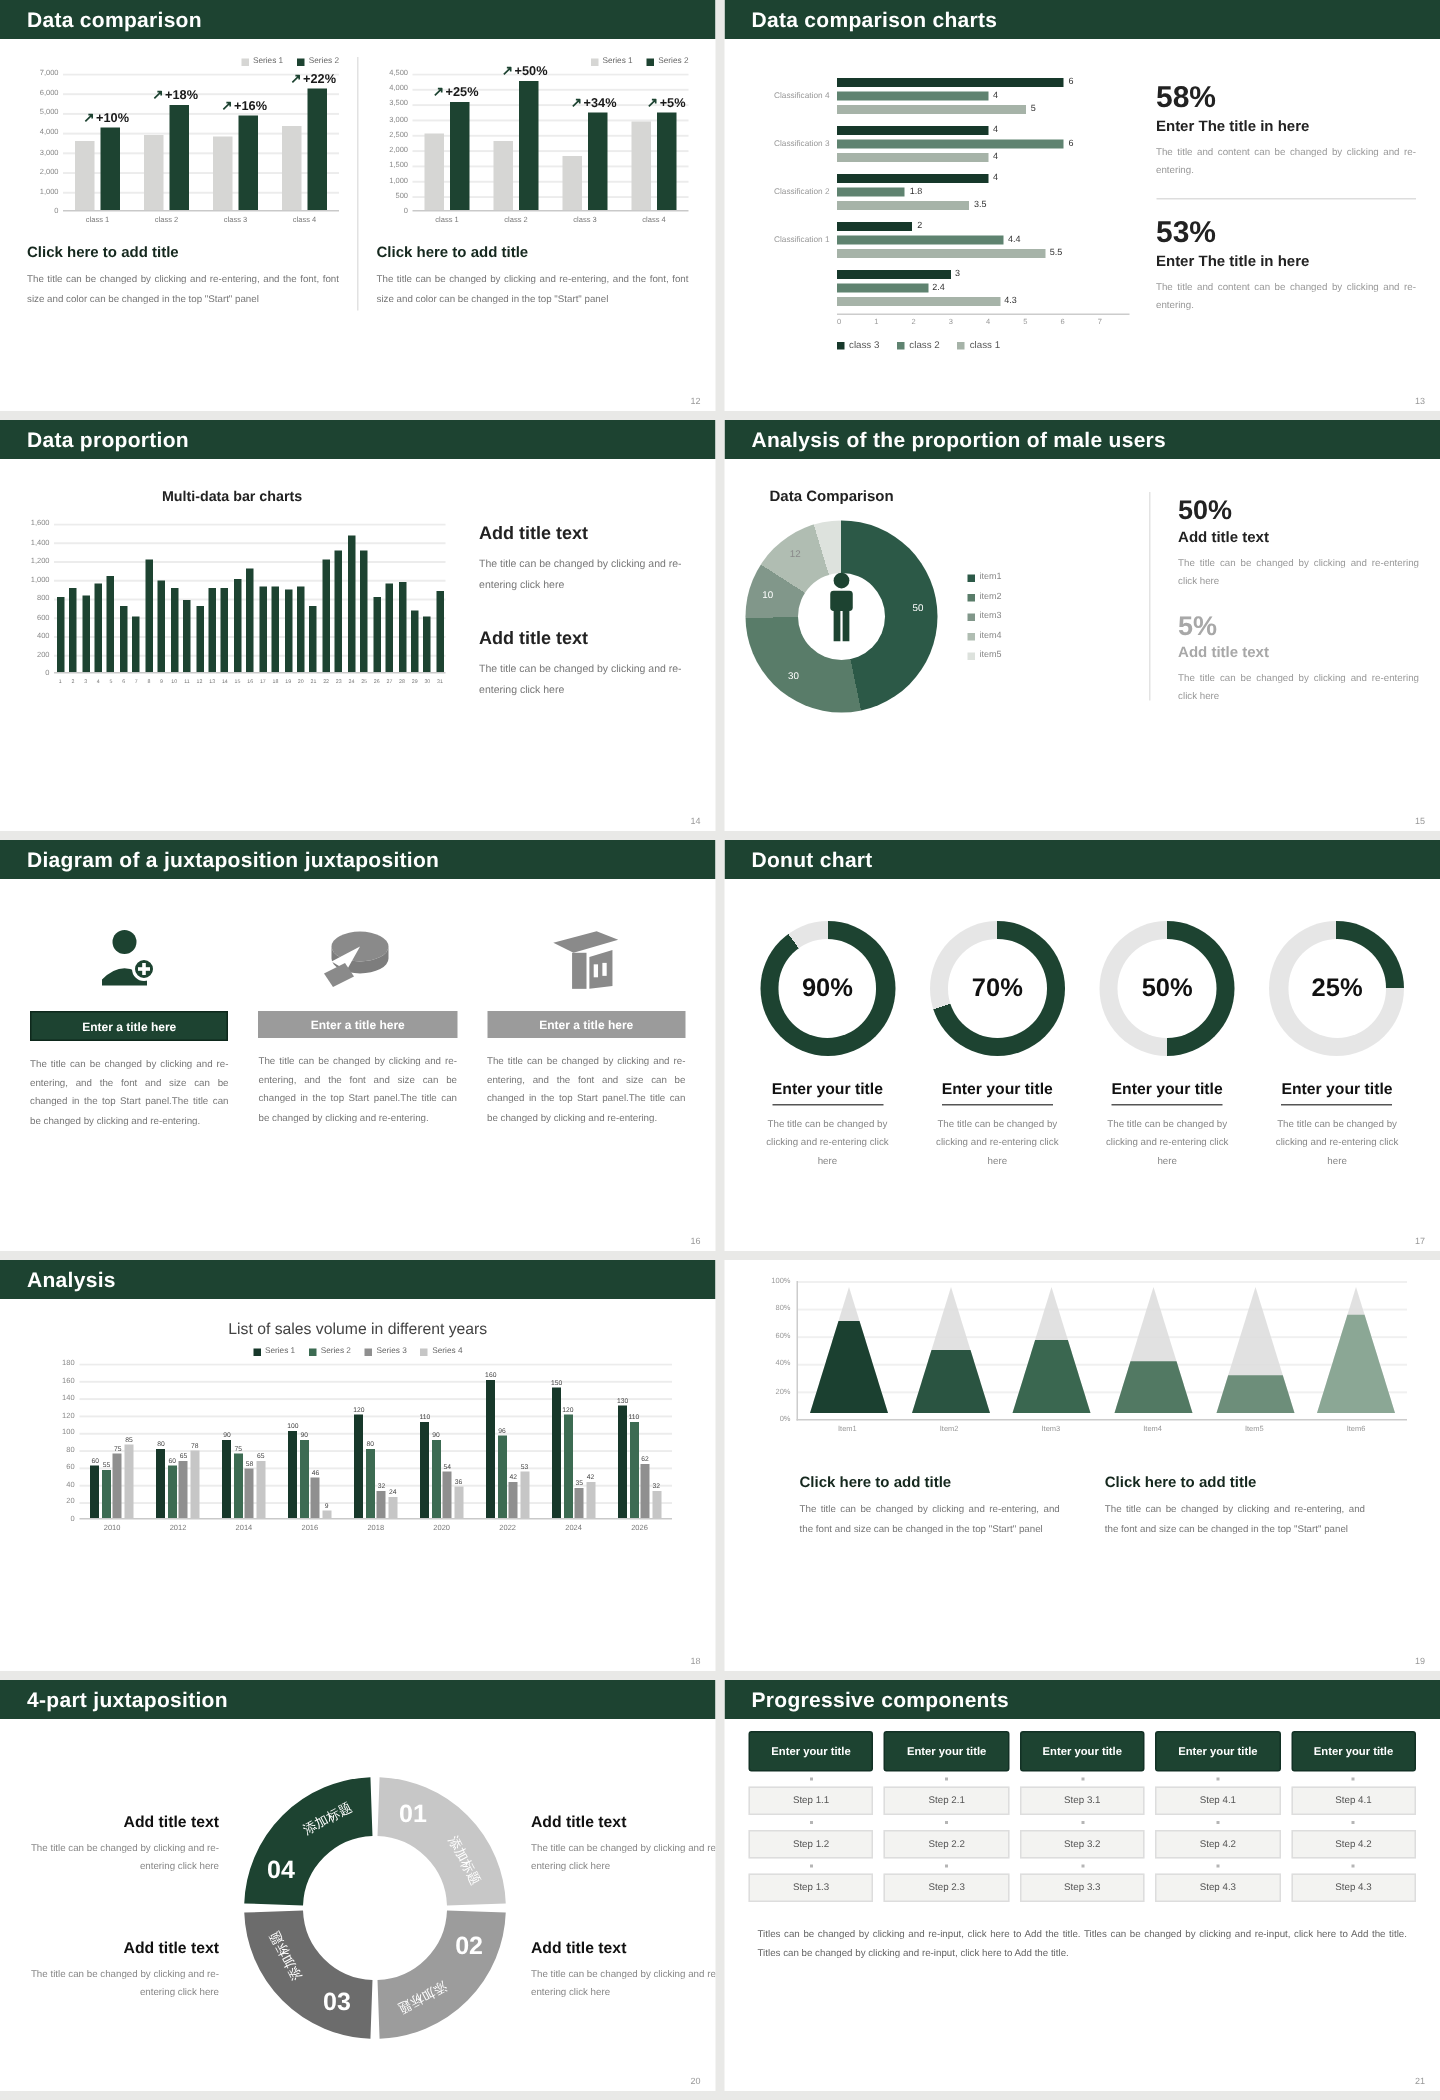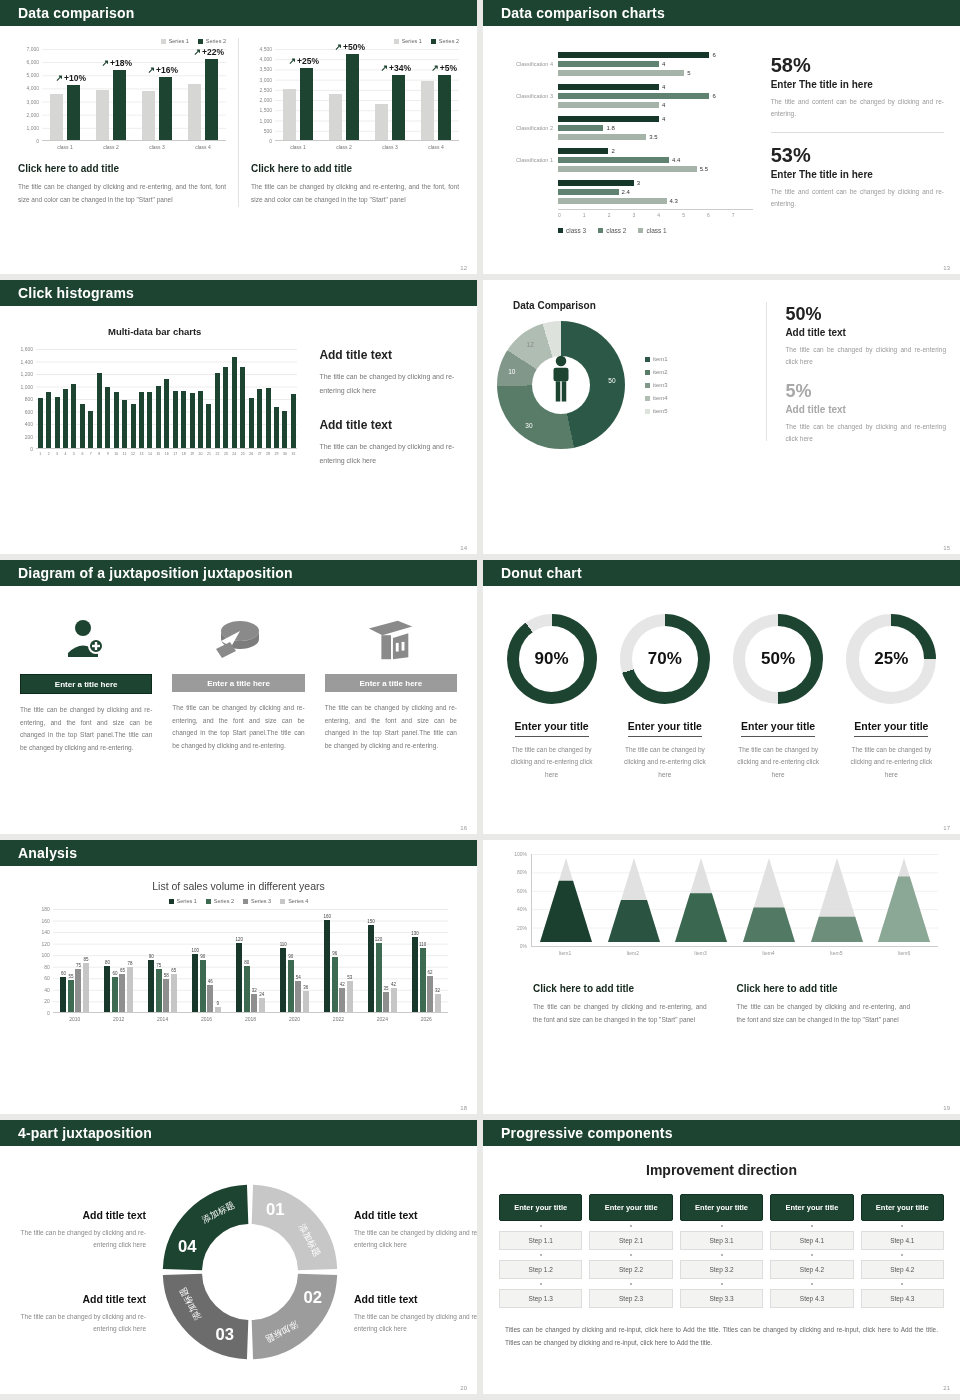--- a/index.html
+++ b/index.html
@@ -396,21 +396,21 @@
           <div class="stat-h">Enter The title in here</div>
           <div class="stat-p">The title and content can be changed by clicking and re-entering.</div>
         </div>
       </div>
     </div>
     <span class="pagenum">13</span>
   </section>
 
   <section class="slide">
     <div class="s-head">
-        <span class="s-title">Click histograms</span>
+        <span class="s-title">Data proportion</span>
       </div>
     <div class="s14-body">
       <div class="s14-left">
         <div class="s14-title">Multi-data bar charts</div>
         <div class="chart">
             <div class="vb-row">
               <div class="vb-ax" style="height: 100px;">
                 <div class="vb-tick">1,600</div>
                 <div class="vb-tick">1,400</div>
                 <div class="vb-tick">1,200</div>
@@ -562,20 +562,23 @@
         <div>
           <div class="blk-h">Add title text</div>
           <div class="blk-p">The title can be changed by clicking and re-entering click here</div>
         </div>
       </div>
     </div>
     <span class="pagenum">14</span>
   </section>
 
   <section class="slide">
+    <div class="s-head">
+        <span class="s-title">Analysis of the proportion of male users</span>
+      </div>
     <div class="s15-body">
       <div class="s15-left">
         <div class="s15-title">Data Comparison</div>
         <div class="chart">
             <div class="dn-wrap">
               <div class="dn-ring" style="width: 128px; height: 128px; background: conic-gradient(rgb(44, 89, 71) 0deg, rgb(44, 89, 71) 168.224deg, rgb(89, 124, 105) 168.224deg, rgb(89, 124, 105) 269.159deg, rgb(129, 151, 138) 269.159deg, rgb(129, 151, 138) 302.804deg, rgb(176, 189, 178) 302.804deg, rgb(176, 189, 178) 343.178deg, rgb(221, 226, 221) 343.178deg, rgb(221, 226, 221) 360deg);">
                 <div class="dn-hole">
                   <svg width="30" height="62" viewBox="0 0 40 80">
                     <g fill="#1d4331">
                       <circle cx="20" cy="8" r="7"></circle>
@@ -1003,21 +1006,20 @@
       </div>
     </div>
     <span class="pagenum">20</span>
   </section>
 
   <section class="slide">
     <div class="s-head">
         <span class="s-title">Progressive components</span>
       </div>
     <div class="s21-body">
-      <div class="s21-h1">Improvement direction</div>
       <div class="s21-grid">
         <div class="s21-col">
           <div class="s21-btn">Enter your title</div>
           <div class="s21-dot"></div>
           <div class="s21-box">Step 1.1</div>
           <div class="s21-dot"></div>
           <div class="s21-box">Step 1.2</div>
           <div class="s21-dot"></div>
           <div class="s21-box">Step 1.3</div>
         </div>

